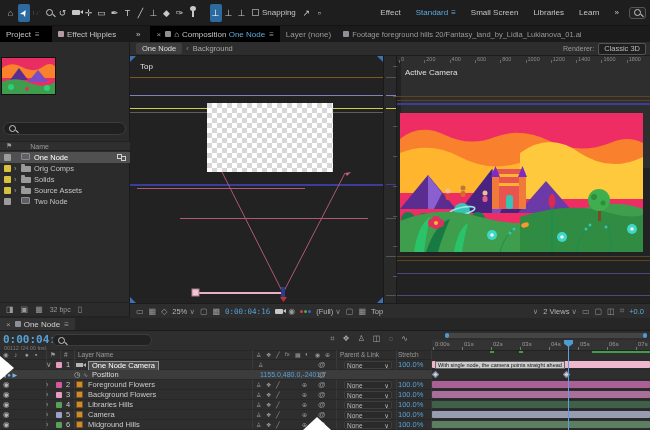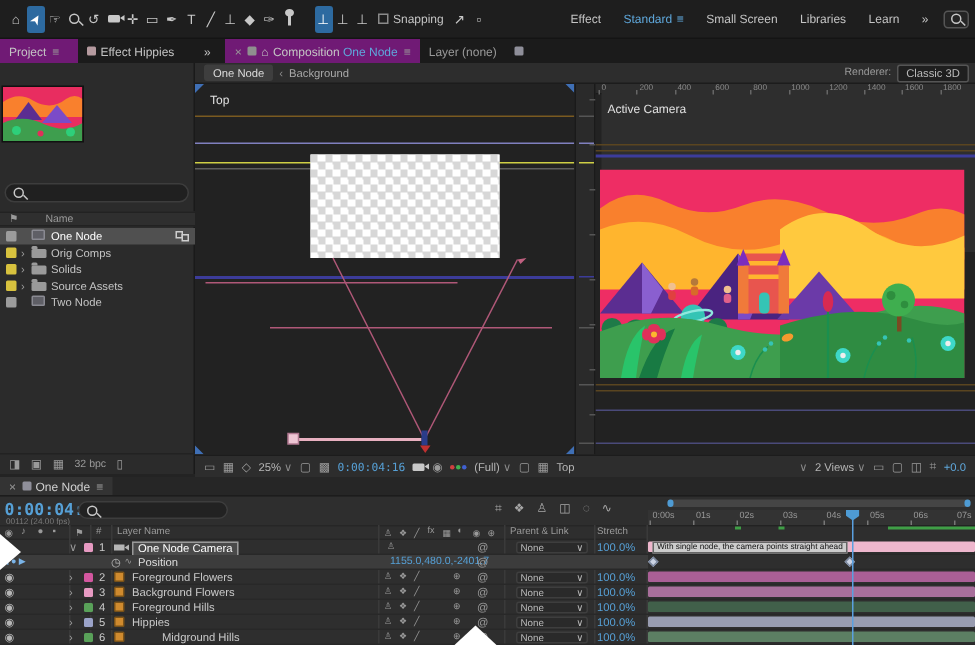--- a/index.html
+++ b/index.html
@@ -22,21 +22,21 @@
 .tsep{width:10px}
 .snapbox{width:7px;height:7px;border:1px solid #8a8a8a;margin-right:3px}
 .snapwrap{display:flex;align-items:center;color:#c4c4c4;font-size:8px;margin:0 4px}
 .ws{margin-left:15px;color:#c4c4c4;font-size:8px;white-space:nowrap}
 .ws.on{color:#5fa8dc}
 .ws .m{color:#5fa8dc;margin-left:3px}
 .searchbox{margin-left:10px;width:17px;height:12px;border:1px solid #555;border-radius:3px;display:flex;align-items:center;justify-content:center;background:#242424}
 
 .tabstrip{position:absolute;left:0;top:26px;width:650px;height:16px;background:#1b1b1b;display:flex;align-items:stretch;font-size:8px}
 .ptab{display:flex;align-items:center;padding:0 6px;color:#c4c4c4;white-space:nowrap}
-.ptab.on{background:#701a75}
+.ptab.on{background:#000000}
 .chip{display:inline-block;width:6px;height:6px;margin-right:3px;background:#9a8f94;border-radius:1px}
 .blue{color:#5fa8dc}
 .menu-g{margin-left:4px;color:#9a9a9a}
 .subtabs{position:absolute;left:130px;top:42px;width:520px;height:14px;background:#2d2d2d;display:flex;align-items:center;font-size:7.5px;border-bottom:1px solid #1c1c1c}
 .crumb{background:#3e3e3e;color:#ddd;padding:1px 6px;border-radius:2px;margin-left:6px}
 .rendbtn{background:#1f1f1f;border:1px solid #555;border-radius:2px;color:#bbb;padding:0 5px;margin:0 4px 0 4px;line-height:10px}
 
 .project{position:absolute;left:0;top:42px;width:130px;height:274px;background:#2b2b2b;border-right:1px solid #1a1a1a}
 .thumb{position:absolute;left:2px;top:16px;width:53px;height:36px;background:#000;outline:1px solid #111}
 .pinfo{position:absolute;left:60px;top:16px;line-height:9px;font-size:7px;color:#9a9a9a}
@@ -212,20 +212,21 @@
       <span style="margin-right:3px">⌂</span>
       <span>Composition</span>&nbsp;
       <span class="blue">One Node</span>
       <span class="menu-g">≡</span>
     </span>
     <span class="ptab" style="color:#9a9a9a">
         <span>Layer (none)</span>
       </span>
     <span class="ptab" style="color:#9a9a9a;max-width:258px;overflow:hidden">
       <span class="chip" style="background:#8f8f9a"></span>
+      <span style="font-size:7.5px;white-space:nowrap">Footage foreground hills 20/Fantasy_land_by_Lidia_Lukianova_01.ai</span>
     </span>
   </div>
 
   <div class="subtabs">
     <span class="crumb">One Node</span>
     <span style="margin:0 4px;color:#8a8a8a">‹</span>
     <span style="color:#a8a8a8">Background</span>
     <span style="margin-left:auto;color:#9a9a9a;font-size:7px">Renderer:</span>
     <span class="rendbtn">Classic 3D</span>
   </div>
@@ -604,57 +605,57 @@
             <span>∨</span>
           </span>
           <span class="c" style="left:398px;color:#56a0d6">100.0%</span>
         </div>
         <div class="trow">
           <span class="c" style="left:3px;color:#b5b5b5">◉</span>
           <span class="c" style="left:46px;color:#9a9a9a">›</span>
           <span class="c" style="left:56px;top:2px;width:6px;height:6px;background:#59a159;border-radius:1px"></span>
           <span class="c" style="left:66px">4</span>
           <span class="c" style="left:76px"><i class="aiic"></i></span>
-          <span class="c" style="left:88px;">Foreground Hills</span>
+          <span class="c" style="left:88px;">Libraries Hills</span>
           <span class="c" style="left:256px;font-size:6px;color:#9a9a9a">♙</span>
           <span class="c" style="left:266px;font-size:6px;color:#9a9a9a">❖</span>
           <span class="c" style="left:276px;font-size:6px;color:#9a9a9a">╱</span>
           <span class="c" style="left:302px;font-size:6px;color:#9a9a9a">⊕</span>
           <span class="c" style="left:318px;color:#9a9a9a">@</span>
           <span class="dd" style="left:344px">
             <span>None</span>
             <span>∨</span>
           </span>
           <span class="c" style="left:398px;color:#56a0d6">100.0%</span>
         </div>
         <div class="trow">
           <span class="c" style="left:3px;color:#b5b5b5">◉</span>
           <span class="c" style="left:46px;color:#9a9a9a">›</span>
           <span class="c" style="left:56px;top:2px;width:6px;height:6px;background:#9aa2c8;border-radius:1px"></span>
           <span class="c" style="left:66px">5</span>
           <span class="c" style="left:76px"><i class="aiic"></i></span>
-          <span class="c" style="left:88px;">Hippies</span>
+          <span class="c" style="left:88px;">Camera</span>
           <span class="c" style="left:256px;font-size:6px;color:#9a9a9a">♙</span>
           <span class="c" style="left:266px;font-size:6px;color:#9a9a9a">❖</span>
           <span class="c" style="left:276px;font-size:6px;color:#9a9a9a">╱</span>
           <span class="c" style="left:302px;font-size:6px;color:#9a9a9a">⊕</span>
           <span class="c" style="left:318px;color:#9a9a9a">@</span>
           <span class="dd" style="left:344px">
             <span>None</span>
             <span>∨</span>
           </span>
           <span class="c" style="left:398px;color:#56a0d6">100.0%</span>
         </div>
         <div class="trow">
           <span class="c" style="left:3px;color:#b5b5b5">◉</span>
           <span class="c" style="left:46px;color:#9a9a9a">›</span>
           <span class="c" style="left:56px;top:2px;width:6px;height:6px;background:#59a159;border-radius:1px"></span>
           <span class="c" style="left:66px">6</span>
           <span class="c" style="left:76px"><i class="aiic"></i></span>
-          <span class="c" style="left:88px;margin-left:20px;">Midground Hills</span>
+          <span class="c" style="left:88px;">Midground Hills</span>
           <span class="c" style="left:256px;font-size:6px;color:#9a9a9a">♙</span>
           <span class="c" style="left:266px;font-size:6px;color:#9a9a9a">❖</span>
           <span class="c" style="left:276px;font-size:6px;color:#9a9a9a">╱</span>
           <span class="c" style="left:302px;font-size:6px;color:#9a9a9a">⊕</span>
           <span class="c" style="left:318px;color:#9a9a9a">@</span>
           <span class="dd" style="left:344px">
             <span>None</span>
             <span>∨</span>
           </span>
           <span class="c" style="left:398px;color:#56a0d6">100.0%</span>

